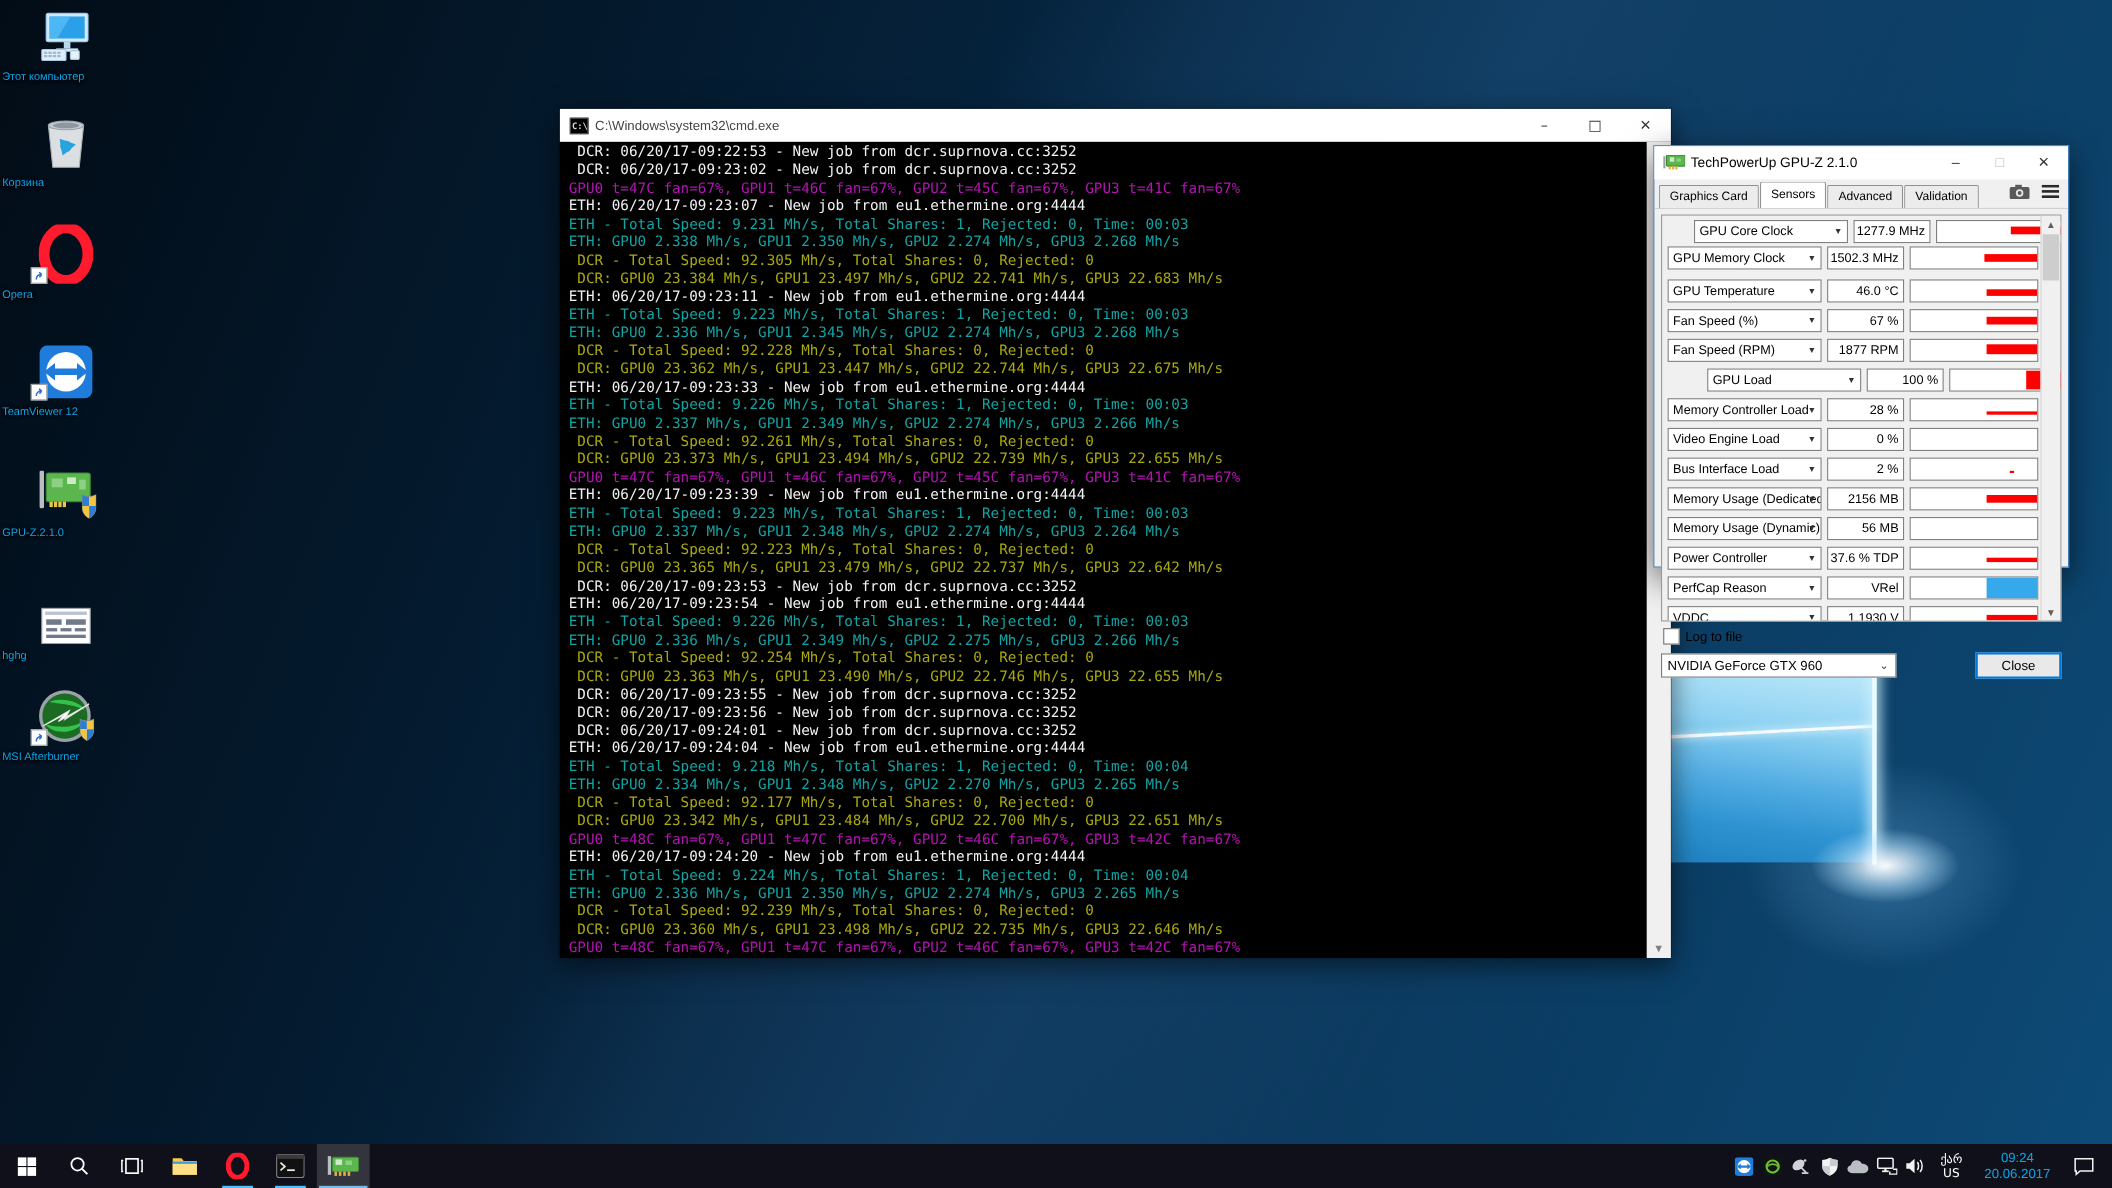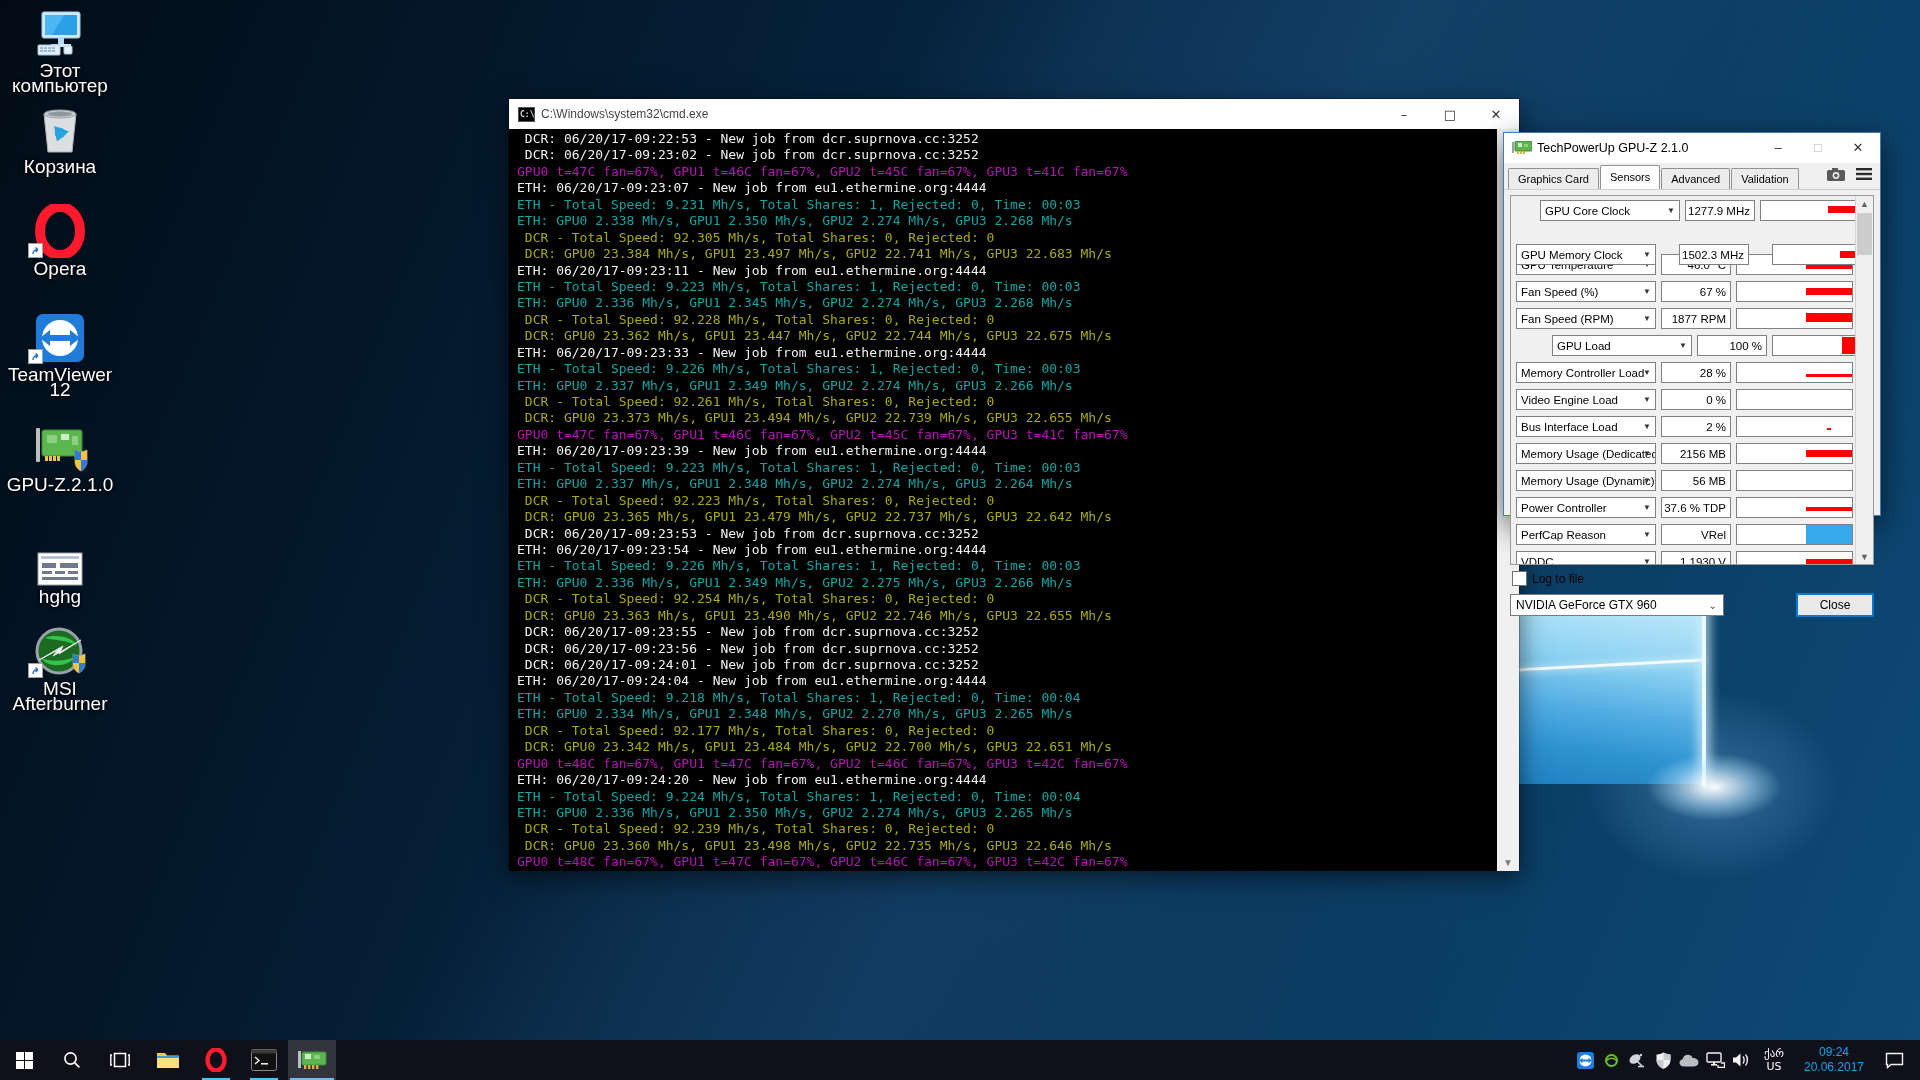--- a/index.html
+++ b/index.html
@@ -17,21 +17,21 @@
   .wp-pane{position:absolute;left:1498px;top:608px;width:208px;height:176px;
     background:linear-gradient(188deg,#bfe9fa 0%,#8ed2f2 32%,#51ace2 58%,#2e93d1 78%,#1f80c0 100%);}
   .wp-pane-line{position:absolute;left:1498px;top:664px;width:206px;height:3px;background:rgba(255,255,255,.9);
     box-shadow:0 0 8px rgba(255,255,255,.9);transform:rotate(-3deg);}
   .wp-pane-edge{position:absolute;left:1702px;top:608px;width:4px;height:178px;background:#eafaff;
     box-shadow:0 0 12px 3px rgba(205,240,255,.95);}
   .wp-glow{position:absolute;left:1624px;top:742px;width:180px;height:90px;
     background:radial-gradient(closest-side,rgba(255,255,255,.97),rgba(190,230,255,.45) 45%,transparent 75%);}
 
   
-  .desk-icon{position:absolute;left:2px;width:116px;text-align:center;color:#ffffff;font-size:19px;line-height:15px;
+  .desk-icon{position:absolute;left:2px;width:116px;color:#0ea5e9;font-size:10px;line-height:15px;
     text-shadow:0 1px 2px #000,0 0 4px rgba(0,0,0,.9);cursor:default;}
   .di-img{height:52px;display:flex;align-items:flex-end;justify-content:center;position:relative;margin-bottom:3px;}
   .shortcut{position:absolute;left:26px;bottom:0;width:13px;height:13px;background:#fff;border:1px solid #9aa0a6;
     display:flex;align-items:center;justify-content:center;}
   .shortcut svg{display:block;}
 
   
   .cmd{position:absolute;left:508px;top:98px;width:1012px;height:772px;
     box-shadow:0 8px 24px rgba(0,0,0,.55);border:1px solid rgba(0,0,0,.45);box-sizing:border-box;}
   .cmd-title{height:30px;background:#ffffff;display:flex;align-items:center;position:relative;}
@@ -429,21 +429,21 @@
       <div class="srow" style="top: 58px;">
         <div class="s-label">
           <span>GPU Temperature</span>
           <span class="dd">▼</span>
         </div>
         <div class="s-value">46.0 °C</div>
         <div class="s-graph">
           <div class="s-bar" style="right: 0%; width: 40%; top: 44%; height: 30%; background: rgb(255, 0, 0);"></div>
         </div>
       </div>
-      <div class="srow" style="top: 48px; gap: 18px;">
+      <div class="srow" style="top: 28px;">
         <div class="s-label">
           <span>GPU Memory Clock</span>
           <span class="dd">▼</span>
         </div>
         <div class="s-value">1502.3 MHz</div>
         <div class="s-graph">
           <div class="s-bar" style="right: 0%; width: 42%; top: 30%; height: 38%; background: rgb(255, 0, 0);"></div>
         </div>
       </div>
       <div class="srow" style="top: 4px; padding-left: 24px;">

